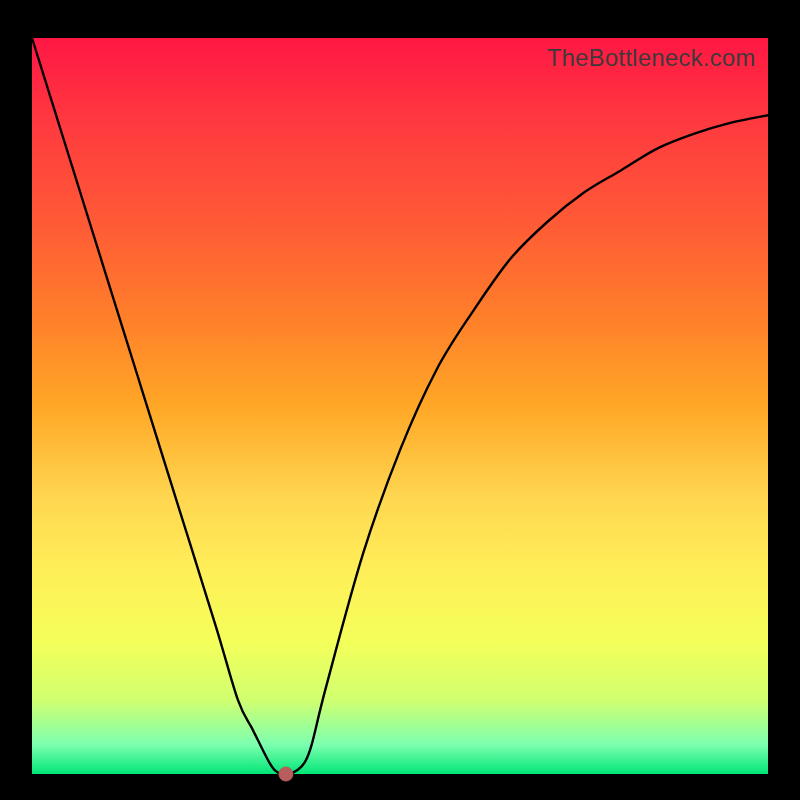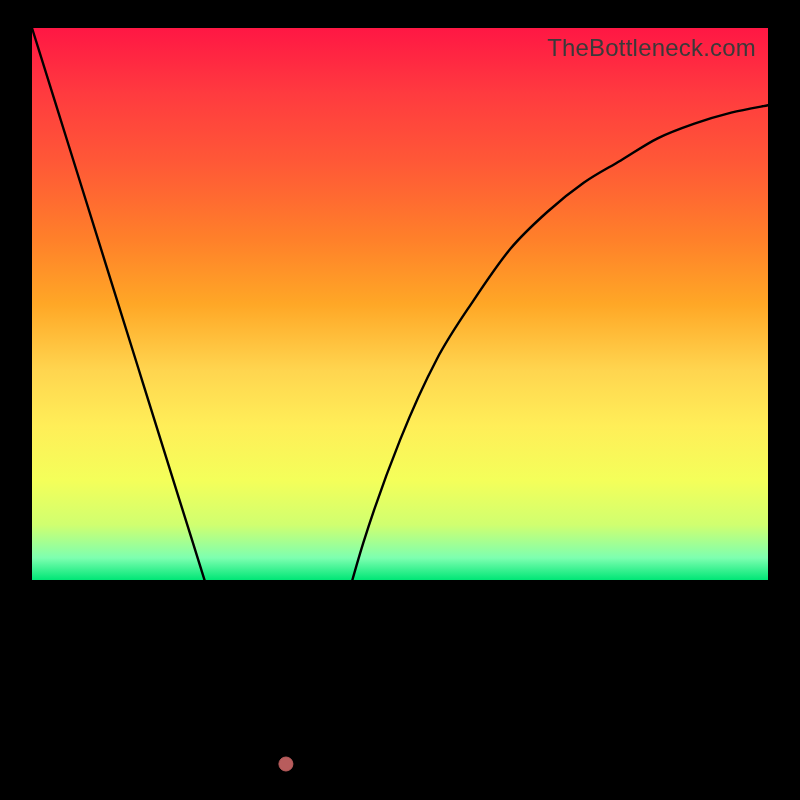--- a/index.html
+++ b/index.html
@@ -1,23 +1,23 @@
 <!DOCTYPE html>
 <html><head>
 <meta charset="utf-8">
 <style>
   * { margin: 0; padding: 0; box-sizing: border-box; }
   html, body { width: 800px; height: 800px; overflow: hidden; background: #000; }
   .frame { width: 800px; height: 800px; position: relative; background: #000; }
   .plot-area {
     position: absolute;
     left: 32px;
-    top: 28px;
+    top: 38px;
     width: 736px;
-    height: 552px;
+    height: 736px;
     background: linear-gradient(to bottom,
       #ff1744 0%,
       #ff3b3f 12%,
       #ff5a36 25%,
       #ff7f2a 38%,
       #ffa726 50%,
       #ffd54f 62%,
       #ffee58 72%,
       #f4ff5a 82%,
       #d0ff70 90%,

